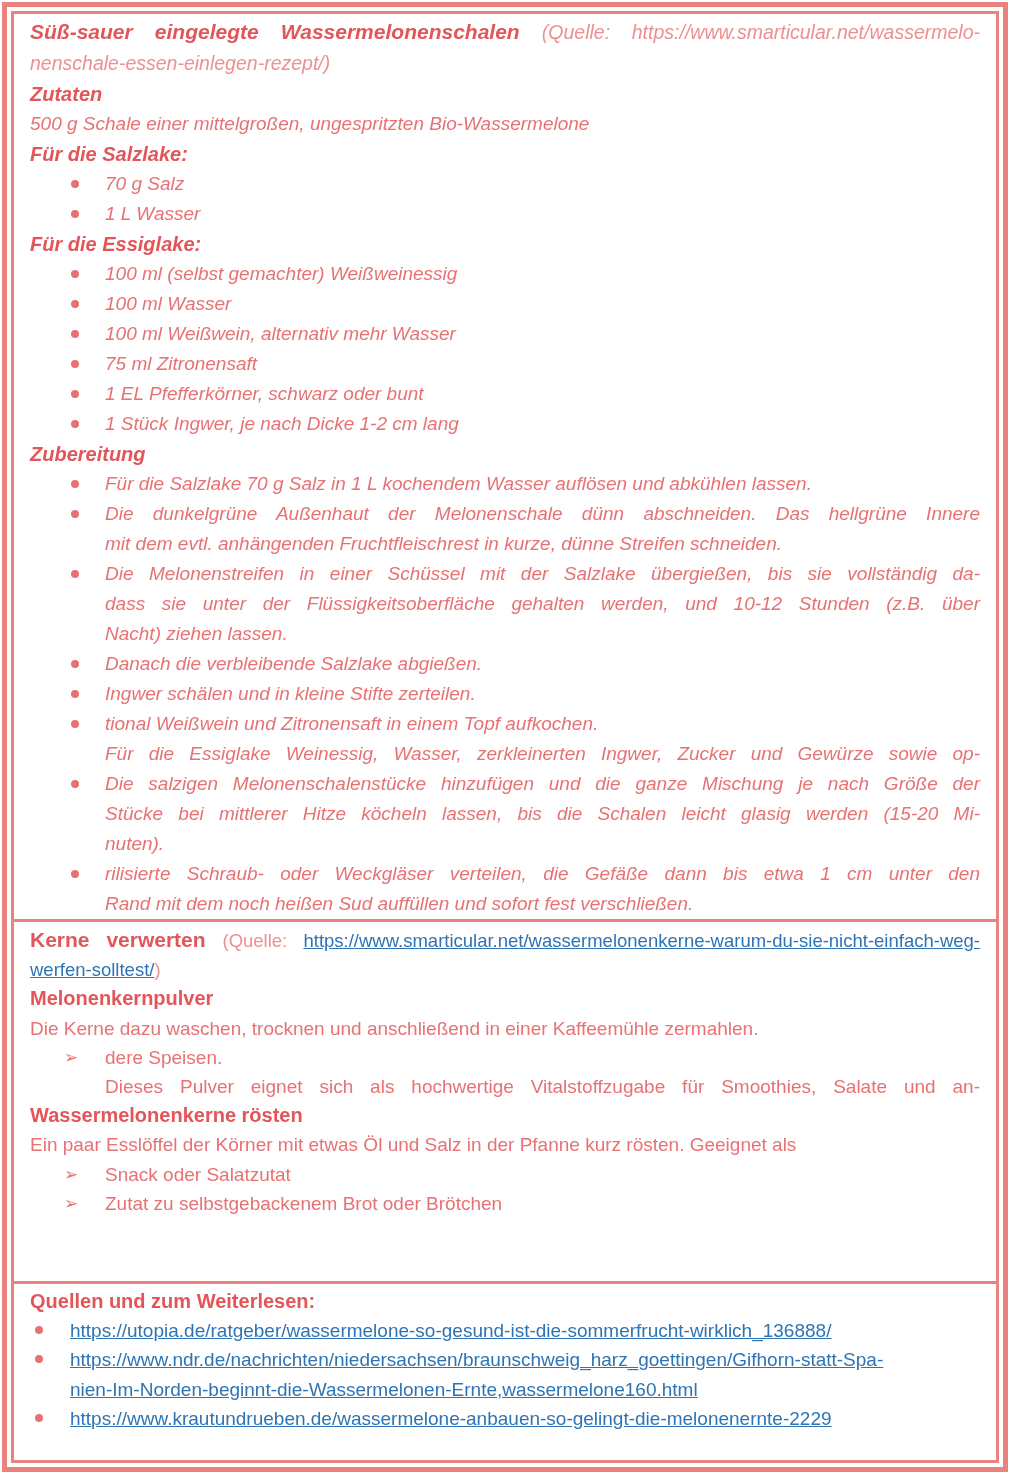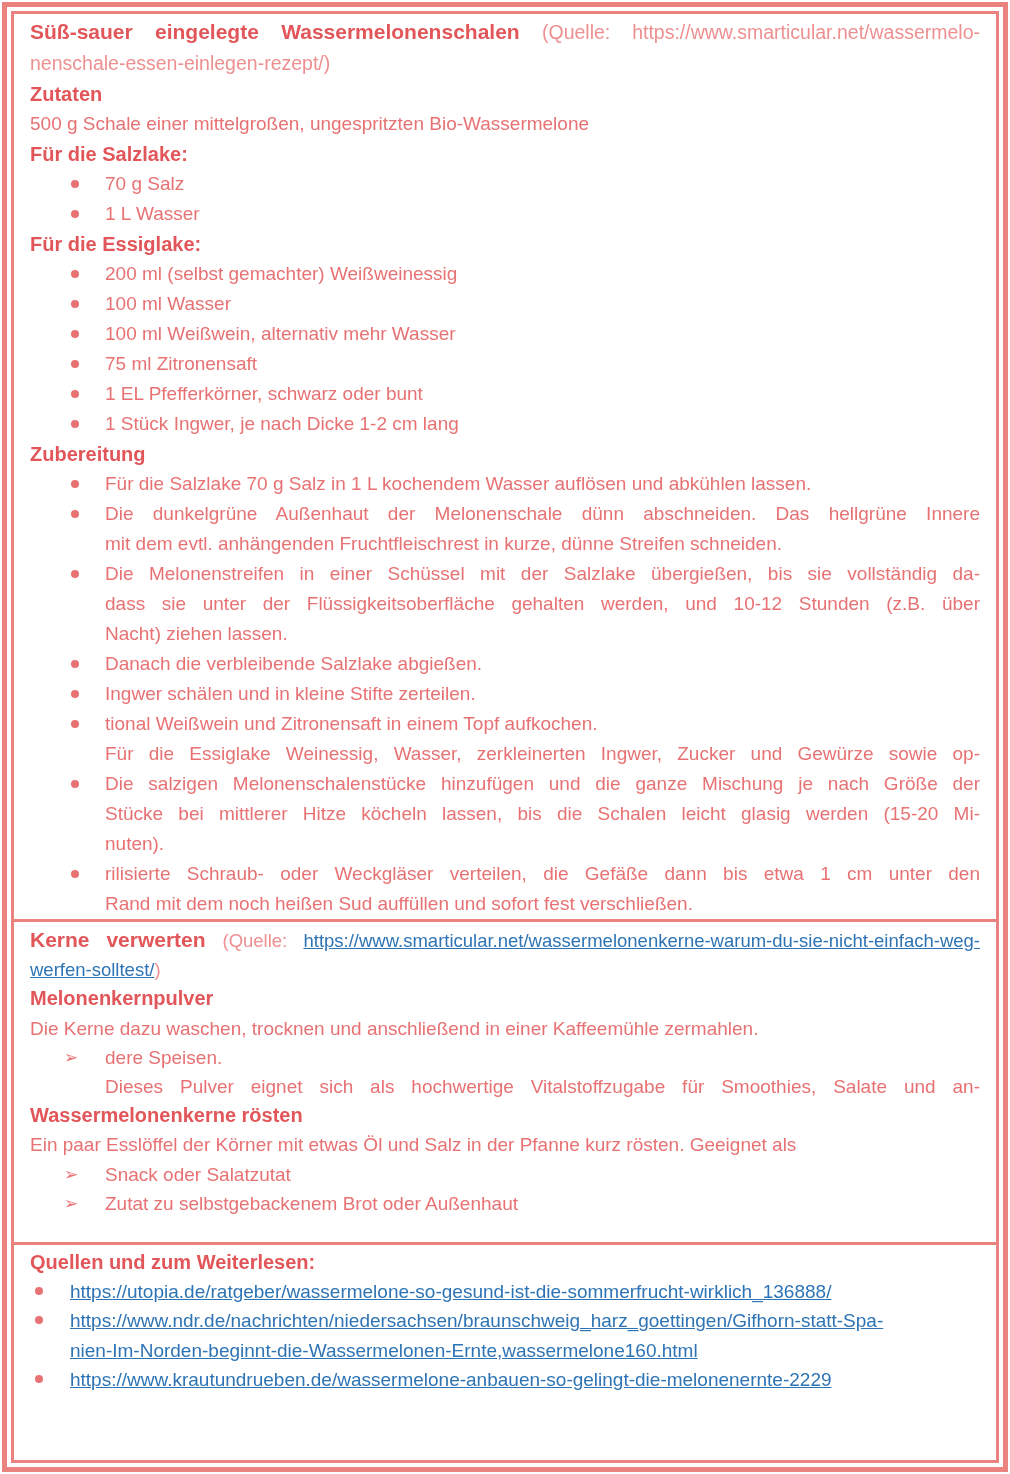--- a/index.html
+++ b/index.html
@@ -6,22 +6,22 @@
     --c-border:#ea827f; --c-bold:#e25659; --c-text:#e87173;
     --c-light:#ee8f90; --c-link:#2e74b5; --c-bg:#ffffff;
   }
   *{box-sizing:border-box;}
   html,body{margin:0;padding:0;background:#fff;}
   body{width:1010px;height:1474px;font-family:"Liberation Sans","DejaVu Sans",sans-serif;}
   .page{position:relative;width:1010px;height:1474px;background:var(--c-bg);overflow:hidden;}
   .frame-outer{position:absolute;inset:2px;border:5px solid var(--c-border);}
   .frame-inner{position:absolute;inset:4px;border:3px solid var(--c-border);display:flex;flex-direction:column;}
   section{width:100%;padding:3px 16px 0 16px;overflow:hidden;}
-  .sec-0{height:905px;}
-  .sec-1{height:320px;}
+  .sec-0{height:905px;font-style:italic;}
+  .sec-1{height:359px;}
   .sec-2{height:150px;}
   .divider{height:3px;background:var(--c-border);flex:none;}
   .ln{display:block;font-size:19px;line-height:30px;color:var(--c-text);
       text-align:justify;text-align-last:justify;text-justify:inter-word;}
   .sec-1 .ln,.sec-2 .ln{line-height:29.2px;}
   .ln.last{text-align:center;text-align-last:left;}
   .heading{font-weight:bold;color:var(--c-bold);font-size:20px;}
   .seg-bold{font-weight:bold;color:var(--c-bold);font-size:21px;}
   .seg-light{color:var(--c-light);font-size:19.5px;}
   .seg-small{color:var(--c-light);font-size:18.5px;}
@@ -55,21 +55,21 @@
           <div class="item">
             <span class="dot"></span>
             <div class="itext">
               <div class="ln last">1 L Wasser</div>
             </div>
           </div>
           <div class="ln heading last">Für die Essiglake:</div>
           <div class="item">
             <span class="dot"></span>
             <div class="itext">
-              <div class="ln last">200 ml (selbst gemachter) Weißweinessig</div>
+              <div class="ln last">100 ml (selbst gemachter) Weißweinessig</div>
             </div>
           </div>
           <div class="item">
             <span class="dot"></span>
             <div class="itext">
               <div class="ln last">100 ml Wasser</div>
             </div>
           </div>
           <div class="item">
             <span class="dot"></span>
@@ -169,21 +169,21 @@
           <div class="ln last">Ein paar Esslöffel der Körner mit etwas Öl und Salz in der Pfanne kurz rösten. Geeignet als</div>
           <div class="item">
             <span class="arrow">➢</span>
             <div class="itext">
               <div class="ln last">Snack oder Salatzutat</div>
             </div>
           </div>
           <div class="item">
             <span class="arrow">➢</span>
             <div class="itext">
-              <div class="ln last">Zutat zu selbstgebackenem Brot oder Außenhaut</div>
+              <div class="ln last">Zutat zu selbstgebackenem Brot oder Brötchen</div>
             </div>
           </div>
         </section>
       <div class="divider"></div>
       <section class="sec-2" id="sec-2">
           <div class="ln heading last">Quellen und zum Weiterlesen:</div>
           <div class="item src">
             <span class="dot"></span>
             <div class="itext">
               <div class="ln last"><a class="seg-link">https://utopia.de/ratgeber/wassermelone-so-gesund-ist-die-sommerfrucht-wirklich_136888/</a></div>

